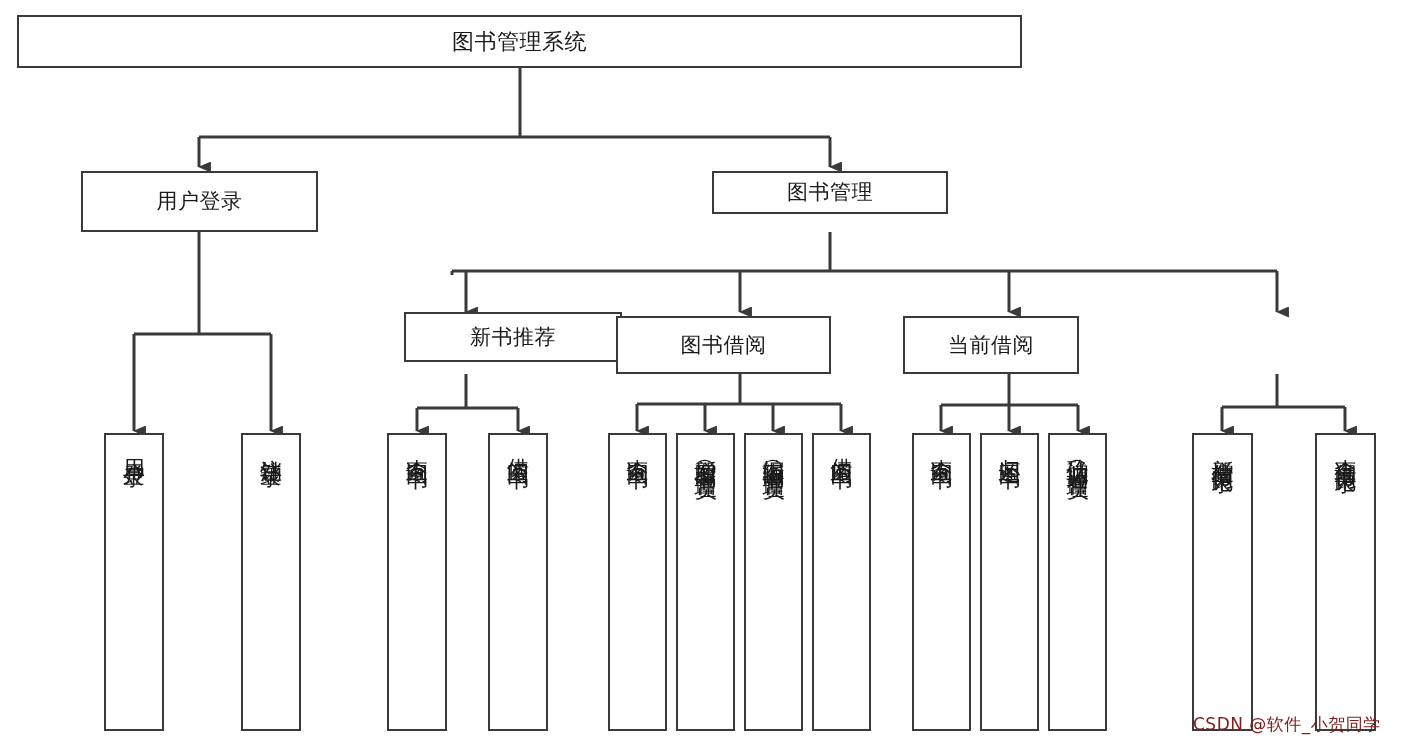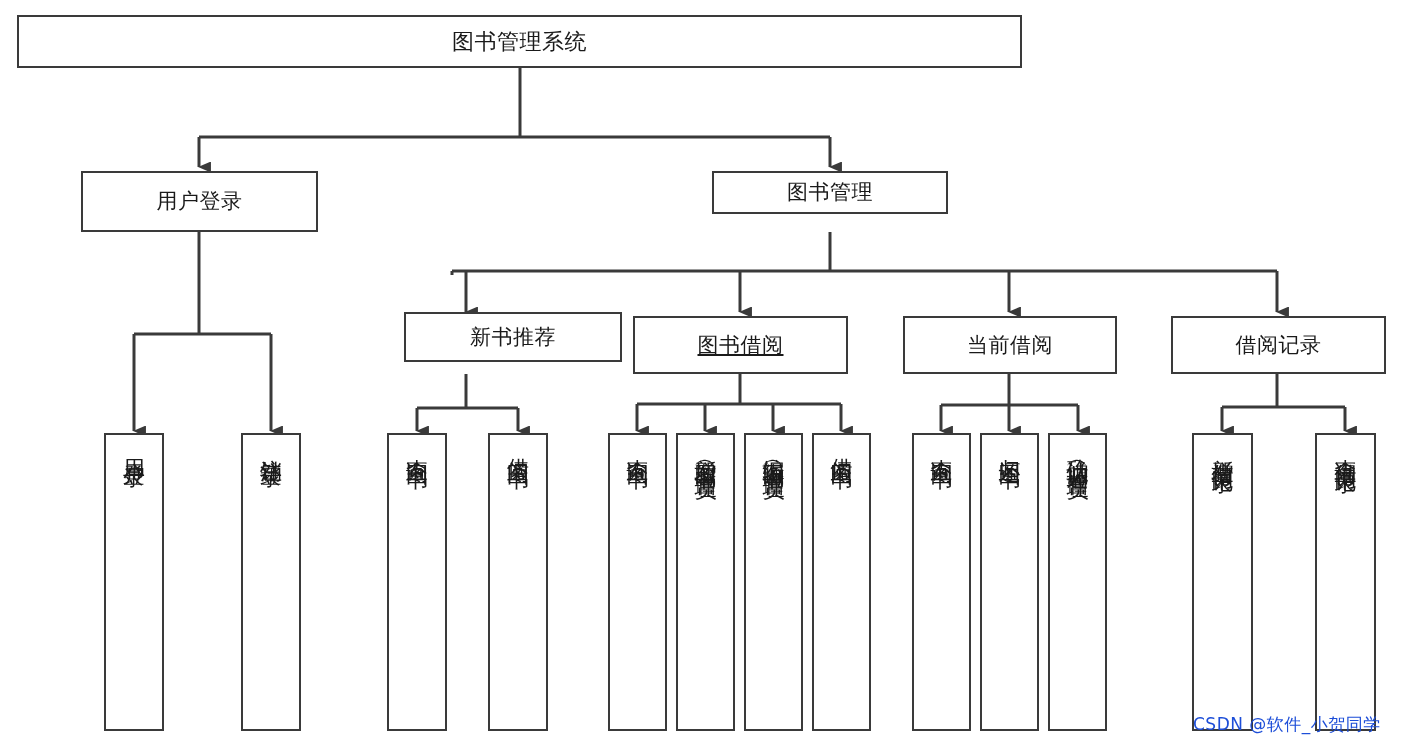--- a/index.html
+++ b/index.html
@@ -56,21 +56,21 @@
     font-size:22px;
     line-height:1.0;
     letter-spacing:3px;
     white-space:nowrap;
   }
   .node.v.tall .label{ font-size:22px; }
   #watermark{
     position:absolute;
     left:1193px;top:713px;
     font-size:17px;
-    color:#1d4ed8;
+    color:#7f1d1d;
     letter-spacing:0.5px;
     z-index:5;
     white-space:nowrap;
     font-family:"DejaVu Sans","Liberation Sans",sans-serif;
   }
 </style>
 </head>
 <body>
 
 <div id="diagram">
@@ -133,28 +133,25 @@
   <div class="node h" style="left:81px;top:171px;width:237px;height:61px;">
     <span class="label">用户登录</span>
   </div>
   <div class="node h" style="left:712px;top:171px;width:236px;height:43px;">
     <span class="label">图书管理</span>
   </div>
 
   <div class="node h" style="left:360px;top:312px;width:218px;height:50px;margin-left:44px;">
     <span class="label">新书推荐</span>
   </div>
-  <div class="node h" style="left:633px;top:316px;width:215px;height:58px;text-decoration:underline;">
+  <div class="node h" style="left:616px;top:316px;width:215px;height:58px;">
     <span class="label">图书借阅</span>
   </div>
-  <div class="node h" style="left:903px;top:316px;width:214px;height:58px;">
+  <div class="node h" style="left:903px;top:316px;width:176px;height:58px;">
     <span class="label">当前借阅</span>
-  </div>
-  <div class="node h" style="left:1171px;top:316px;width:215px;height:58px;">
-    <span class="label">借阅记录</span>
   </div>
 
   <div class="node v" style="left:104px;top:433px;width:60px;height:298px;">
     <span class="label">用户登录</span>
   </div>
   <div class="node v" style="left:241px;top:433px;width:60px;height:298px;">
     <span class="label">注销登录</span>
   </div>
 
   <div class="node v" style="left:387px;top:433px;width:60px;height:298px;">

